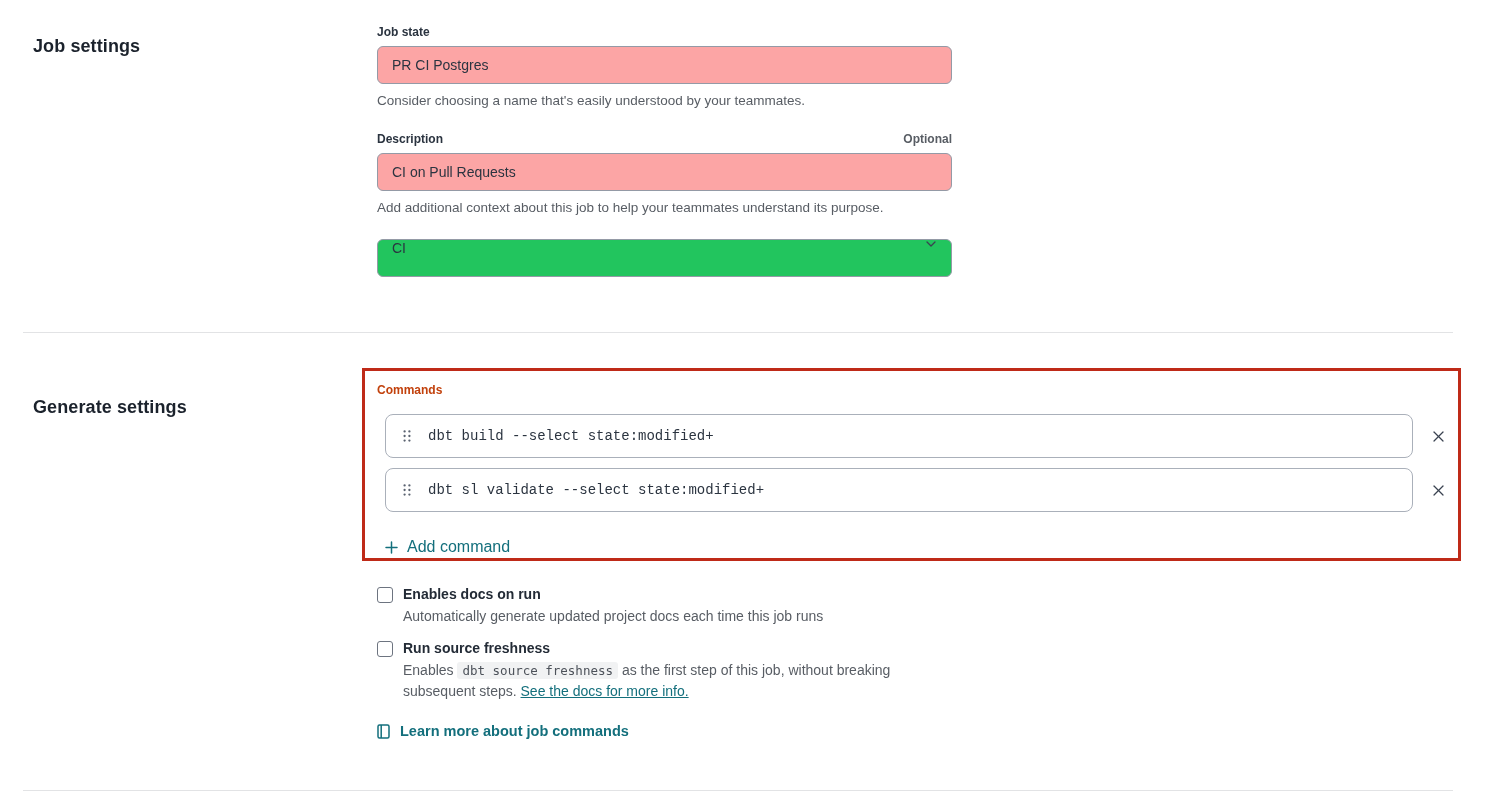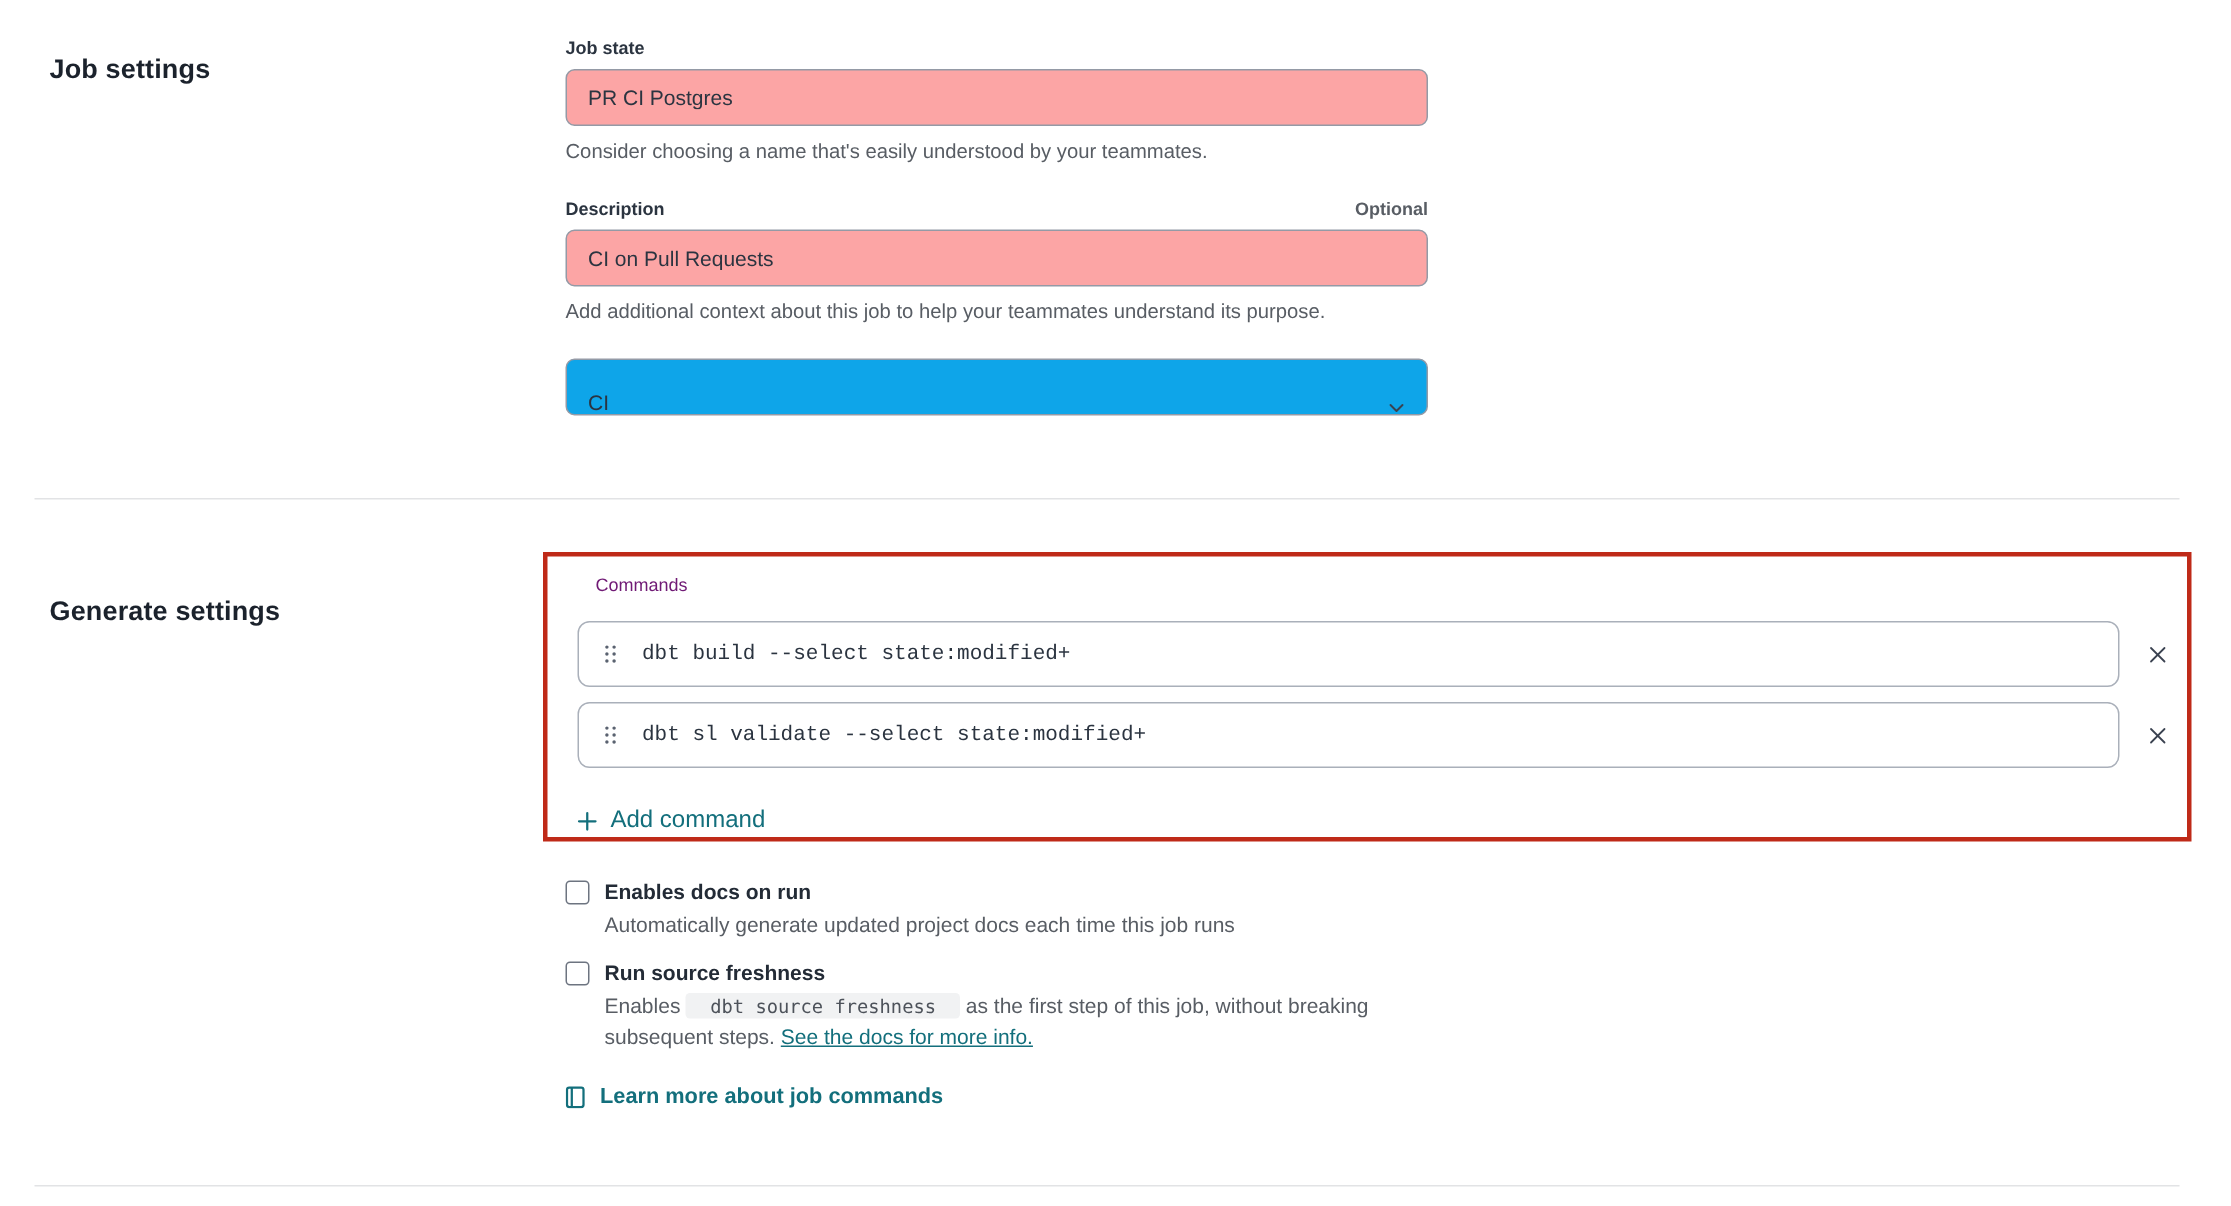--- a/index.html
+++ b/index.html
@@ -31,38 +31,38 @@
     font-size: 14px; font-family: "Liberation Sans", "DejaVu Sans", sans-serif;
     padding: 0 14px; outline: none;
   }
   .helper-text {
     font-size: 13.5px; color: #585d64; margin-top: 8px; line-height: 18px;
   }
   .field-block { margin-bottom: 22px; }
   .select-box {
     width: 100%; height: 38px;
     border: 1px solid #949aa6; border-radius: 6px;
-    background: #0ea5e9; display: flex; align-items: flex-end;
+    background: #22c55e; display: flex; align-items: flex-start;
     padding: 0 14px; font-size: 14px; color: #2b3440;
     justify-content: space-between; cursor: pointer;
   }
   .divider {
     position: absolute; left: 23px; width: 1430px; height: 1px;
     background: #e2e3e5;
   }
   
   .commands-box {
     position: absolute; left: 362px; top: 368px;
     width: 1099px; height: 193px;
     border: 3px solid #bf2a18;
     padding: 12px 0 0 12px;
     background: #fff;
   }
   .commands-label {
-    font-size: 12px; font-weight: 400; color: #701a75; display: block; margin-left: 20px;
+    font-size: 12px; font-weight: 700; color: #c2410c; display: block;
   }
   .command-rows { margin-top: 17px; font-family: Liberation Mono, monospace; }
   .command-row {
     display: flex; align-items: center;
     margin: 0 0 10px 8px;
   }
   .command-input-wrap {
     width: 1028px; height: 44px;
     border: 1px solid #aab0ba; border-radius: 8px;
     background: #fff; display: flex; align-items: center;
@@ -88,21 +88,21 @@
     width: 16px; height: 16px; border: 1.5px solid #6d7480;
     border-radius: 3px; background: #fff; margin-top: 2px;
     flex: none; cursor: pointer;
   }
   .check-texts { margin-left: 10px; width: 560px; }
   .check-label { font-size: 14px; font-weight: 700; color: #232b36; line-height: 18px; cursor: pointer; }
   .check-desc { font-size: 14px; color: #585d64; line-height: 20px; margin-top: 3px; }
   .code-chip {
     font-family: "DejaVu Sans Mono", "Liberation Mono", monospace;
     font-size: 12.5px; background: #f1f2f3; color: #4d525a;
-    padding: 1px 16px; border-radius: 3px;
+    padding: 1px 5px; border-radius: 3px;
   }
   .docs-link {
     color: #136f7c; text-decoration: underline; cursor: pointer;
   }
   .learn-more {
     position: absolute; left: 377px; top: 723px;
     display: inline-flex; align-items: center; gap: 10px;
     background: none; border: none; cursor: pointer; padding: 0;
     color: #136f7c; font-size: 14.5px; font-weight: 700;
     font-family: "Liberation Sans", "DejaVu Sans", sans-serif;

